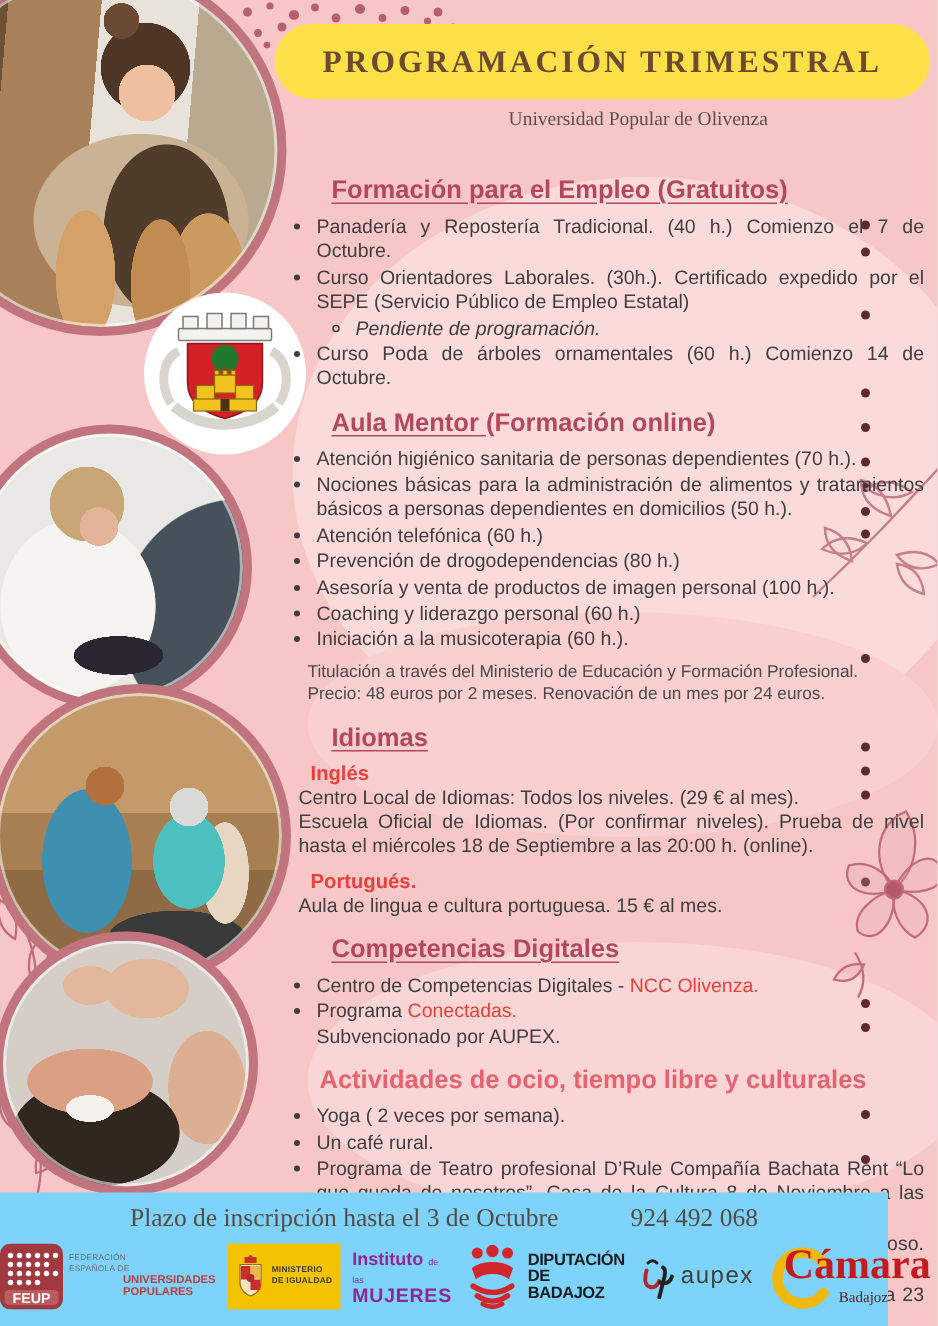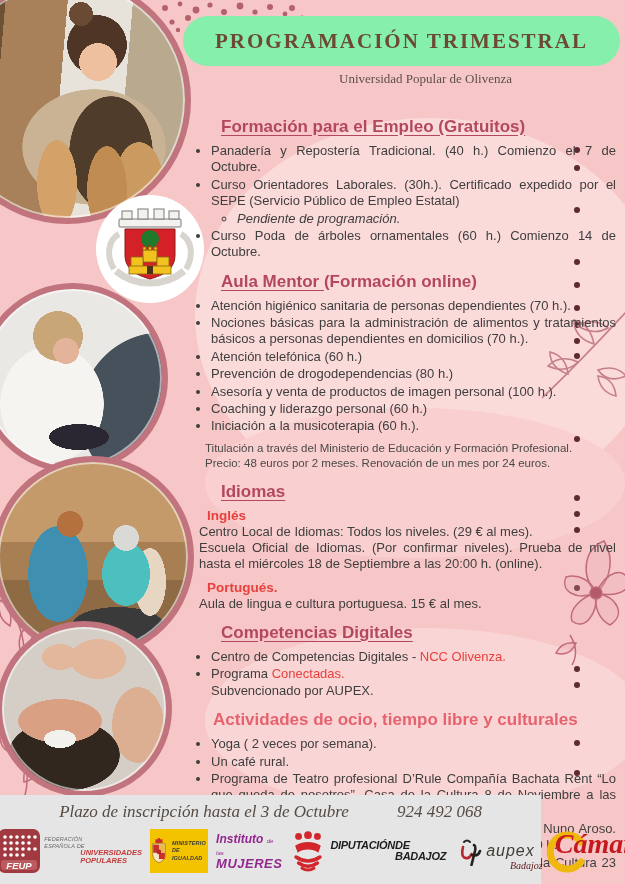--- a/index.html
+++ b/index.html
@@ -43,58 +43,58 @@
   .photo-4{left:-4px;top:621px;width:164px;height:164px;background:
     radial-gradient(ellipse 28px 20px at 96px 32px,#e2b79c 99%,transparent 100%),
     radial-gradient(ellipse 18px 13px at 58px 30px,#e2b79c 99%,transparent 100%),
     radial-gradient(ellipse 16px 9px at 58px 112px,#f3f1ec 99%,transparent 100%),
     radial-gradient(ellipse 42px 22px at 58px 94px,#d9a083 99%,transparent 100%),
     radial-gradient(ellipse 56px 36px at 62px 128px,#32271f 99%,transparent 100%),
     radial-gradient(ellipse 26px 38px at 136px 98px,#dcae92 99%,transparent 100%),
     linear-gradient(180deg,#d4cec7 0 100%);}
   .coat{position:absolute;left:95px;top:194px;width:110px;height:110px;z-index:3;}
   
-  .title-pill{position:absolute;left:183px;top:16px;width:437px;height:50px;background:#86efac;
+  .title-pill{position:absolute;left:183px;top:16px;width:437px;height:50px;background:#fde047;
     border-radius:26px;display:flex;align-items:center;justify-content:center;z-index:3;}
   .title-pill span{font-family:"Liberation Serif",serif;font-weight:bold;font-size:21px;
     letter-spacing:2px;color:#6b4a31;}
   .subtitle{position:absolute;left:183px;top:71px;width:437px;text-align:center;z-index:3;
     font-family:"Liberation Serif",serif;font-size:13px;color:#5c5047;margin-left:24px;}
   
   .content{position:absolute;left:183px;top:106px;width:437px;z-index:3;color:#3f3e3e;}
   .h{font-size:17px;font-weight:bold;color:#b3485c;margin:11px 0 6px 38px;}
   .h .u-part{text-decoration:underline;text-underline-offset:3px;}
   .h.underlined{text-decoration:underline;text-underline-offset:3px;}
   .h.coral{color:#e5636e;margin-left:30px;}
   .blist{margin:0;padding:0 4px 0 28px;list-style:disc;font-size:13px;line-height:1.26;
     text-align:justify;}
   .blist li{margin:0 0 1px 0;}
   .sublist{margin:1px 0 0 26px;padding:0;list-style:circle;font-style:italic;}
   .note{margin:6px 0 0 22px;font-size:11.5px;line-height:1.3;color:#4a4949;}
   .para{margin:0 4px 0 16px;font-size:13px;line-height:1.26;text-align:justify;}
   .lang{margin:7px 0 1px 24px;font-size:13.5px;font-weight:bold;color:#e8403c;}
   .accent{color:#e8403c;}
   
-  .footer{position:absolute;left:0;bottom:0;width:541px;height:89px;background:#e5e5e5;z-index:4;font-style:italic;}
+  .footer{position:absolute;left:0;bottom:0;width:592px;height:89px;background:#7dd3fc;z-index:4;}
   .footer-row1{display:flex;justify-content:center;gap:48px;margin-top:7px;
     font-family:"Liberation Serif",serif;font-size:17px;color:#564b43;}
   .logo-row{display:flex;align-items:center;justify-content:center;gap:8px;margin-top:6px;}
   .logo{display:flex;align-items:center;gap:4px;}
   .feup-text{display:flex;flex-direction:column;line-height:1.12;}
   .feup-text .small{font-size:5.5px;color:#6a6a6a;letter-spacing:.2px;}
   .feup-text .big{font-size:7.5px;font-weight:bold;color:#c33a3a;padding-left:36px;}
   .logo-min{width:96px;height:44px;background:#f3c300;display:flex;align-items:center;
     justify-content:center;gap:4px;}
   .min-text{display:flex;flex-direction:column;line-height:1.3;}
   .min-text span{font-size:5.5px;color:#3a3a3a;font-weight:bold;letter-spacing:.2px;}
   .inst{display:flex;flex-direction:column;line-height:1;}
   .inst .row1{font-size:12px;font-weight:bold;color:#92278f;}
   .inst .row1 .delas{font-size:6px;font-weight:normal;}
   .inst .row2{font-size:13px;font-weight:bold;color:#92278f;letter-spacing:.5px;}
-  .dip-text{display:flex;flex-direction:row;line-height:1;}
+  .dip-text{display:flex;flex-direction:column;line-height:1;}
   .dip-text span{font-size:11px;font-weight:800;color:#1c1c1c;letter-spacing:-.3px;}
   .aupex-name{font-size:16px;color:#3f3f37;letter-spacing:1px;text-align:center;}
   .camara{position:relative;width:104px;height:46px;}
   .camara .name{position:absolute;left:12px;top:0;font-family:"Liberation Serif",serif;
     font-weight:bold;font-size:28px;color:#c41a1f;}
   .camara .sub{position:absolute;right:0;bottom:3px;font-family:"Liberation Serif",serif;
     font-size:10px;color:#5b1a1a;}
 </style>
 </head>
 <body>
@@ -245,21 +245,21 @@
         </ul>
       </li>
       <li>Curso Poda de árboles ornamentales (60 h.) Comienzo 14 de Octubre.</li>
     </ul>
 
     <div class="h">
       <span class="u-part">Aula Mentor </span><span>(Formación online)</span>
     </div>
     <ul class="blist">
       <li>Atención higiénico sanitaria de personas dependientes (70 h.).</li>
-      <li>Nociones básicas para la administración de alimentos y tratamientos básicos a personas dependientes en domicilios (70 h.).</li>
+      <li>Nociones básicas para la administración de alimentos y tratamientos básicos a personas dependientes en domicilios (50 h.).</li>
       <li>Atención telefónica (60 h.)</li>
       <li>Prevención de drogodependencias (80 h.)</li>
       <li>Asesoría y venta de productos de imagen personal (100 h.).</li>
       <li>Coaching y liderazgo personal (60 h.)</li>
       <li>Iniciación a la musicoterapia (60 h.).</li>
     </ul>
     <div class="note">
       <div>Titulación a través del Ministerio de Educación y Formación Profesional.</div>
       <div>Precio: 48 euros por 2 meses. Renovación de un mes por 24 euros.</div>
     </div>

